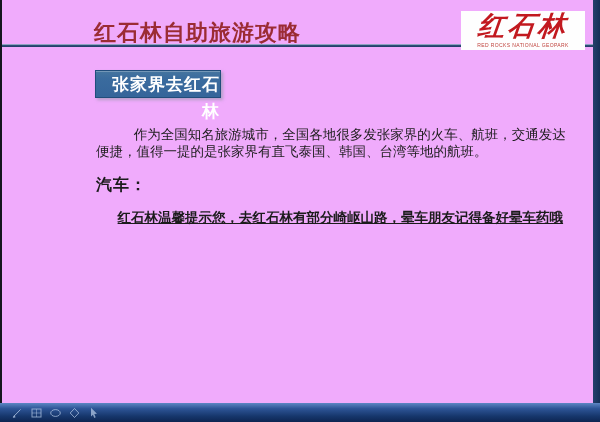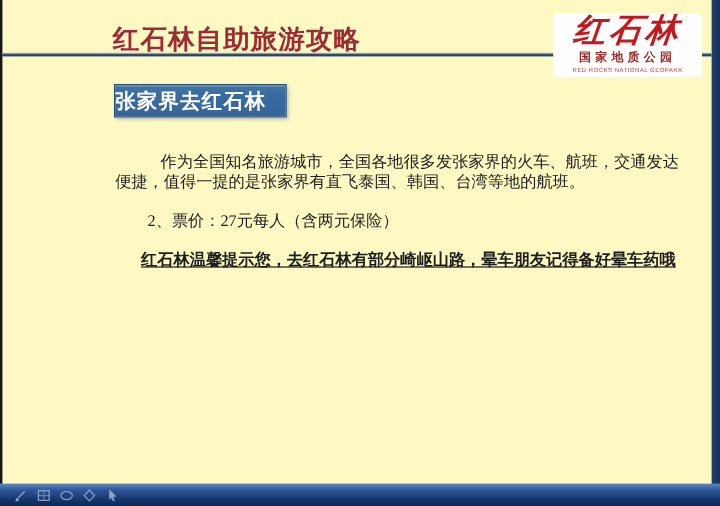--- a/index.html
+++ b/index.html
@@ -1,19 +1,19 @@
 <!DOCTYPE html>
 <html><head>
 <meta charset="utf-8">
 <style>
   html,body{margin:0;padding:0;background:#e9e9e9;}
   #slide{
     position:relative;
     width:600px;height:422px;
-    background:#fef9c3;
+    background:#f0abfc;
     overflow:hidden;
     font-family:"Liberation Serif","DejaVu Serif",serif;
   }
   
   .left-border{position:absolute;left:0;top:0;width:2px;height:422px;background:#15151f;}
   .right-border{position:absolute;right:0;top:0;width:7px;height:422px;background:linear-gradient(90deg,#23406c,#142f57);}
   .divider{
     position:absolute;left:2px;right:7px;top:44px;height:3px;
     background:linear-gradient(180deg,#8ea3c0 0%,#8ea3c0 33%,#31517f 34%,#223c64 100%);
     z-index:1;
@@ -39,26 +39,26 @@
     display:block;font-size:10px;font-weight:bold;color:#9c2a2a;
     letter-spacing:3.5px;line-height:12px;margin-top:2px;white-space:nowrap;
   }
   .logo-sub-en{
     display:block;font-size:5px;color:#c0443e;letter-spacing:.4px;
     line-height:6px;margin-top:1px;white-space:nowrap;
     font-family:"Liberation Sans","DejaVu Sans",sans-serif;
   }
   
   .section-box{
-    position:absolute;left:95px;top:70px;width:144px;height:28px;
+    position:absolute;left:95px;top:70px;width:126px;height:28px;
     background:linear-gradient(180deg,#46759f 0%,#3a6b9e 30%,#35659a 100%);
     border:1px solid #214d7b;
     box-shadow:2px 2px 3px rgba(140,150,165,.6), inset 0 1px 0 rgba(255,255,255,.25);
     color:#ffffff;font-size:17px;font-weight:bold;
-    text-align:left;line-height:27px;letter-spacing:1px;
+    text-align:right;line-height:27px;letter-spacing:1px;
     box-sizing:border-box;z-index:2;
   }
   
   .body-block{
     position:absolute;left:80px;top:111px;width:502px;
     font-size:13.5px;line-height:16.6px;color:#1c1c1c;
     text-align:left;word-break:break-all;
   }
   .body-block p{margin:16px;padding:0;}
   .intro{text-indent:2.8em;}
@@ -84,29 +84,28 @@
 <div id="slide">
 
   <div class="left-border"></div>
   <div class="right-border"></div>
   <div class="divider"></div>
 
   <div class="title">红石林自助旅游攻略</div>
 
   <div class="logo">
     <span class="logo-brand">红石林</span>
-    <span class="logo-sub">国家地质公园</span>
     <span class="logo-sub-en">RED ROCKS NATIONAL GEOPARK</span>
   </div>
 
   <div class="section-box">张家界去红石林</div>
 
   <div class="body-block">
     <p class="intro">作为全国知名旅游城市，全国各地很多发张家界的火车、航班，交通发达便捷，值得一提的是张家界有直飞泰国、韩国、台湾等地的航班。</p>
-    <p class="item"><span>2、票价：27元每人（含两元保险）</span></p>
+    <p class="car-heading">汽车：</p>
     <p class="tip">红石林温馨提示您，去红石林有部分崎岖山路，晕车朋友记得备好晕车药哦</p>
   </div>
 
   <div class="bottom-bar">
     <button class="tool-btn" title="">
       <svg width="13" height="13" viewBox="0 0 13 13">
         <path d="M3 10.2 L9.6 3.4 M2.4 11.4 l.6-1.6 1.2 1.1 z" stroke="#b9cdea" stroke-opacity="0.75" stroke-width="1" fill="none"></path>
       </svg>
     </button>
     <button class="tool-btn" title="">

